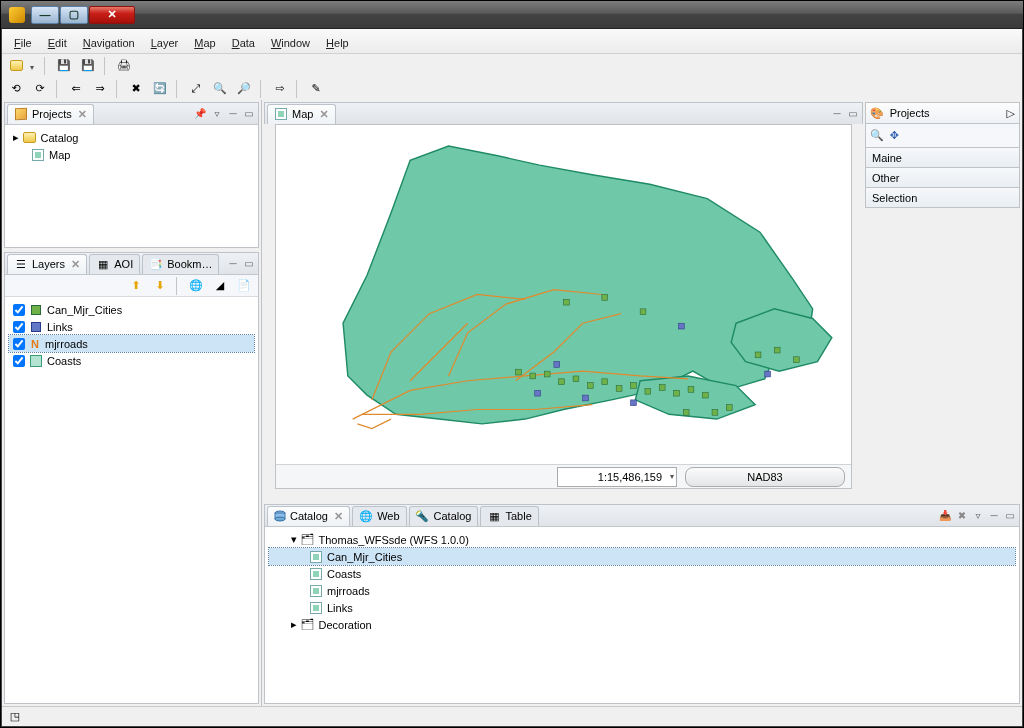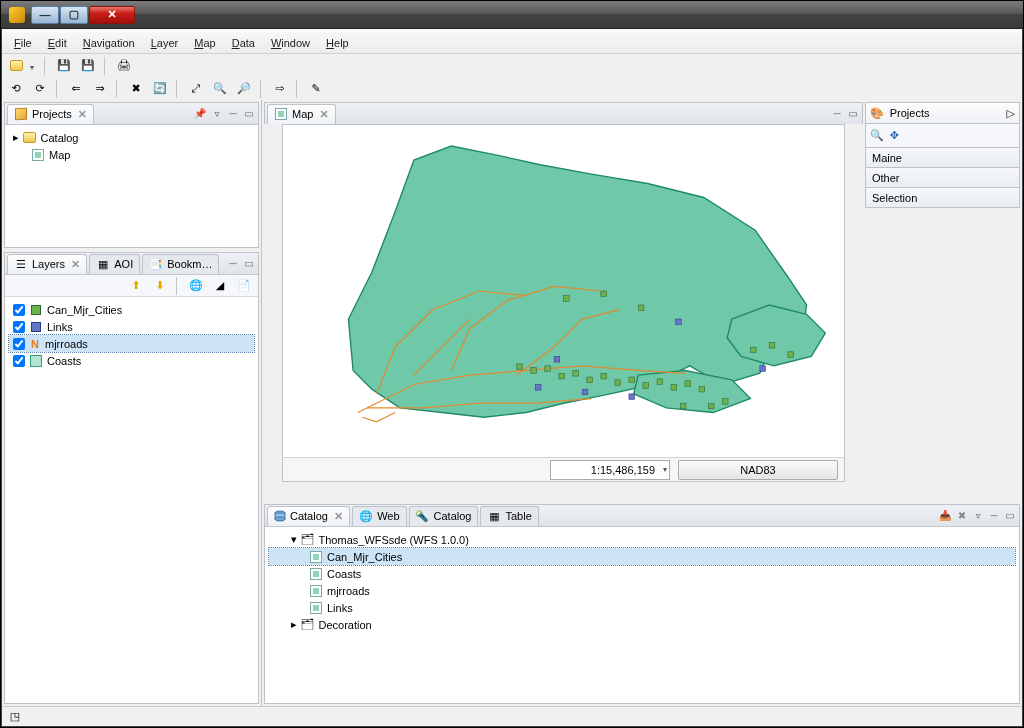--- a/index.html
+++ b/index.html
@@ -49,26 +49,26 @@
 .viewbody{flex:1; background:#fff; overflow:auto; position:relative;}
 
 
 .tree{padding:4px;}
 .tree-node{display:flex; align-items:center; gap:4px; height:17px; padding-left:4px;}
 .tree-node .cb{width:12px;height:12px;}
 .tree-node.sel{background:#cde4f7; outline:1px dotted #5a7ea4;}
 .indent1{padding-left:22px;}
 .indent2{padding-left:40px;}
 .icon-sm{width:14px;height:14px;display:inline-flex;align-items:center;justify-content:center;}
-.canvas-holder{flex:1; border:1px solid #bfc3c7; margin:20px; background:#fff; display:flex; flex-direction:column;}
+.canvas-holder{flex:1; border:1px solid #bfc3c7; margin:13px; background:#fff; display:flex; flex-direction:column;}
 .map-canvas{flex:1; position:relative; overflow:hidden; background:#fff;}
 .map-status{height:24px; display:flex; justify-content:flex-end; align-items:center; gap:8px; padding:0 6px; background:#f5f6f8; border-top:1px solid #d0d4d8;}
 .scale-box{height:20px; width:120px; background:#fff; border:1px solid #a9acaf; display:flex; align-items:center; justify-content:flex-end; padding:0 14px 0 4px; position:relative;}
 .scale-box::after{content:"▾"; position:absolute; right:2px; font-size:8px; color:#555;}
-.proj-btn{height:20px; width:160px; background:linear-gradient(to bottom,#fbfbfb,#e3e5e7); border:1px solid #a9acaf; border-radius:2px; text-align:center; line-height:18px;}
+.proj-btn{height:20px; width:160px; background:linear-gradient(to bottom,#fbfbfb,#e3e5e7); border:1px solid #a9acaf; border-radius:8px; text-align:center; line-height:18px;}
 
 
 .palette{width:155px; margin:2px 2px 2px 0; display:flex; flex-direction:column;}
 .pal-header{height:22px; border:1px solid #bfc3c7; background:linear-gradient(to bottom,#fdfdfd,#eef1f5); display:flex; align-items:center; padding:0 4px; gap:6px;}
 .pal-tools{height:24px; border:1px solid #bfc3c7; border-top:none; background:#f5f7fa; display:flex; align-items:center; gap:6px; padding:0 4px;}
 .pal-section{height:20px; border:1px solid #bfc3c7; border-top:none; background:linear-gradient(to bottom,#f6f8fa,#e9eef3); display:flex; align-items:center; padding:0 6px;}
 
 
 .bottom{height:200px; display:flex;}
 

